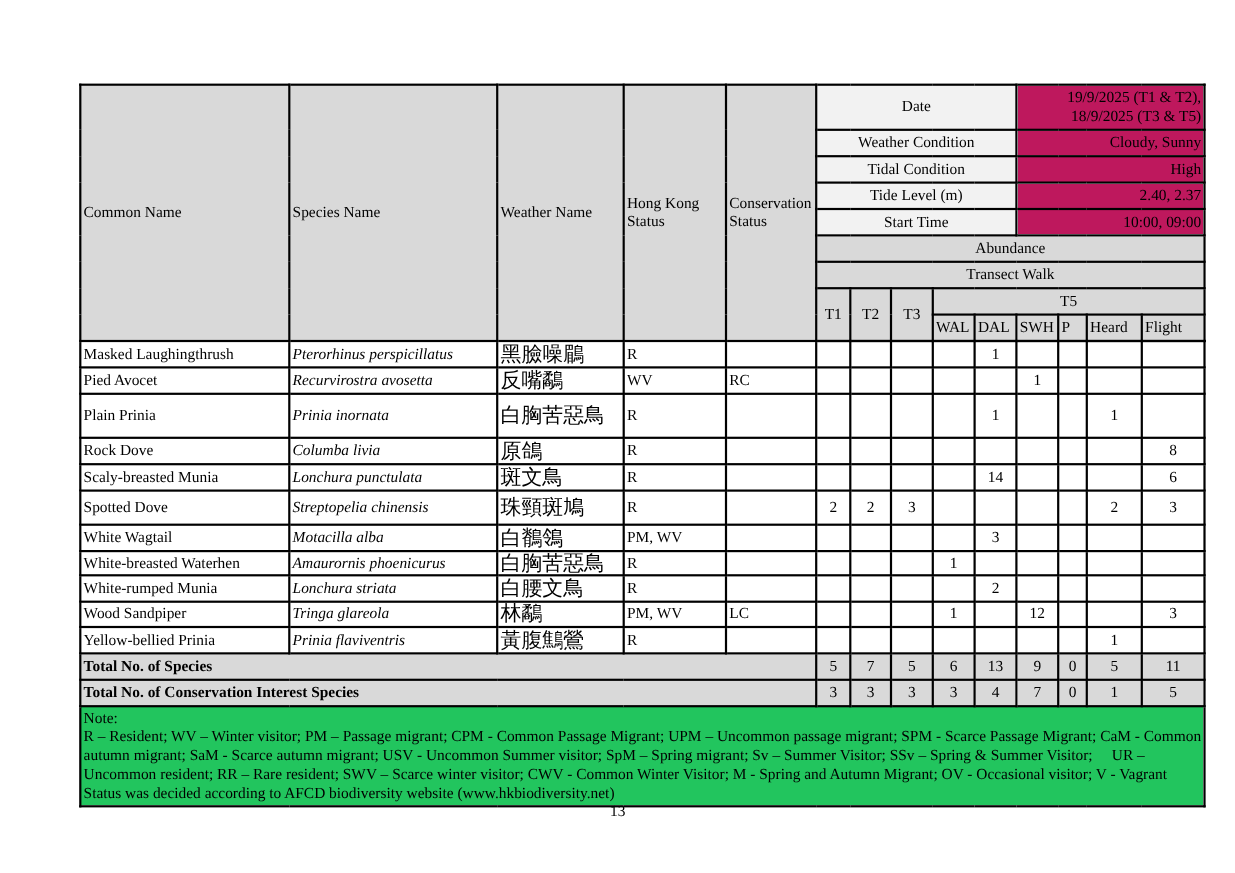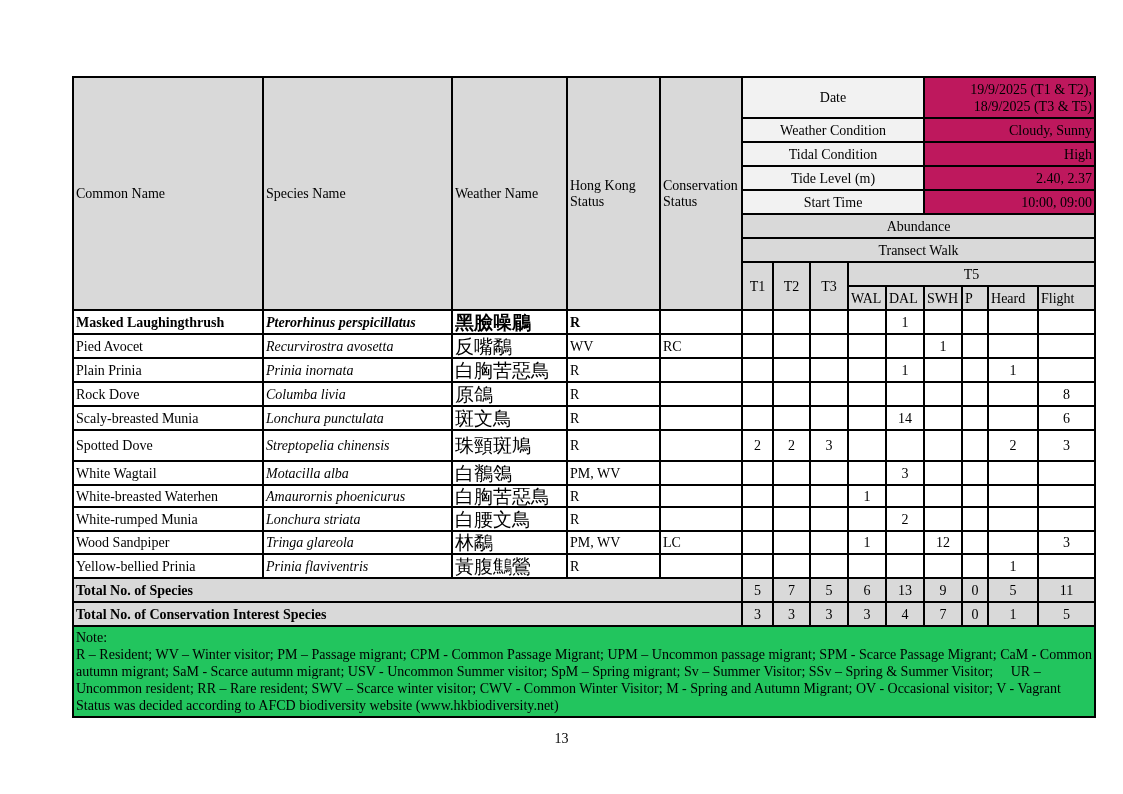--- a/index.html
+++ b/index.html
@@ -11,21 +11,21 @@
   table.survey td { border: 2px solid #000; padding: 0 2px; height: 20px; line-height: 17px;
                     overflow: hidden; white-space: nowrap; vertical-align: middle; }
   .hdr-left { background: #d9d9d9; text-align: left; white-space: normal !important; line-height: 16px !important; }
   .meta { background: #f2f2f2; text-align: center; }
   .meta-val { background: #be185d; text-align: right; white-space: normal !important; line-height: 17px !important; }
   .gray { background: #d9d9d9; text-align: center; }
   .sub { background: #d9d9d9; text-align: left; padding-left: 2px !important; }
   .num { text-align: center; }
   .sp { font-style: italic; }
   .cjk { font-family: "DejaVu Sans", sans-serif; font-size: 19px; }
-  tr.first-data td.nb-top { border-top: none; font-weight: bold; }
+  tr.first-data td.nb-top { border-top: none; }
   .total-label { background: #d9d9d9; font-weight: bold; }
   .total-val { background: #d9d9d9; text-align: center; }
   .notes { background: #22c55e; white-space: normal !important; text-align: left; padding: 2px 2px !important;
            line-height: 17px !important; font-size: 14px; vertical-align: top !important; }
   .page-num { position: absolute; left: 0; width: 1123px; top: 731px; text-align: center; font-size: 14px; }
   .note-line { display: block; }
 </style>
 </head>
 <body>
 
@@ -119,21 +119,21 @@
           <td class="num"></td>
           <td class="num"></td>
           <td class="num"></td>
           <td class="num"></td>
           <td class="num"></td>
           <td class="num">1</td>
           <td class="num"></td>
           <td class="num"></td>
           <td class="num"></td>
         </tr>
-        <tr style="height: 24px;">
+        <tr style="height: 40px;">
           <td class="">Plain Prinia</td>
           <td class="sp">Prinia inornata</td>
           <td class="cjk">白胸苦惡鳥</td>
           <td class="">R</td>
           <td class=""></td>
           <td class="num"></td>
           <td class="num"></td>
           <td class="num"></td>
           <td class="num"></td>
           <td class="num">1</td>

